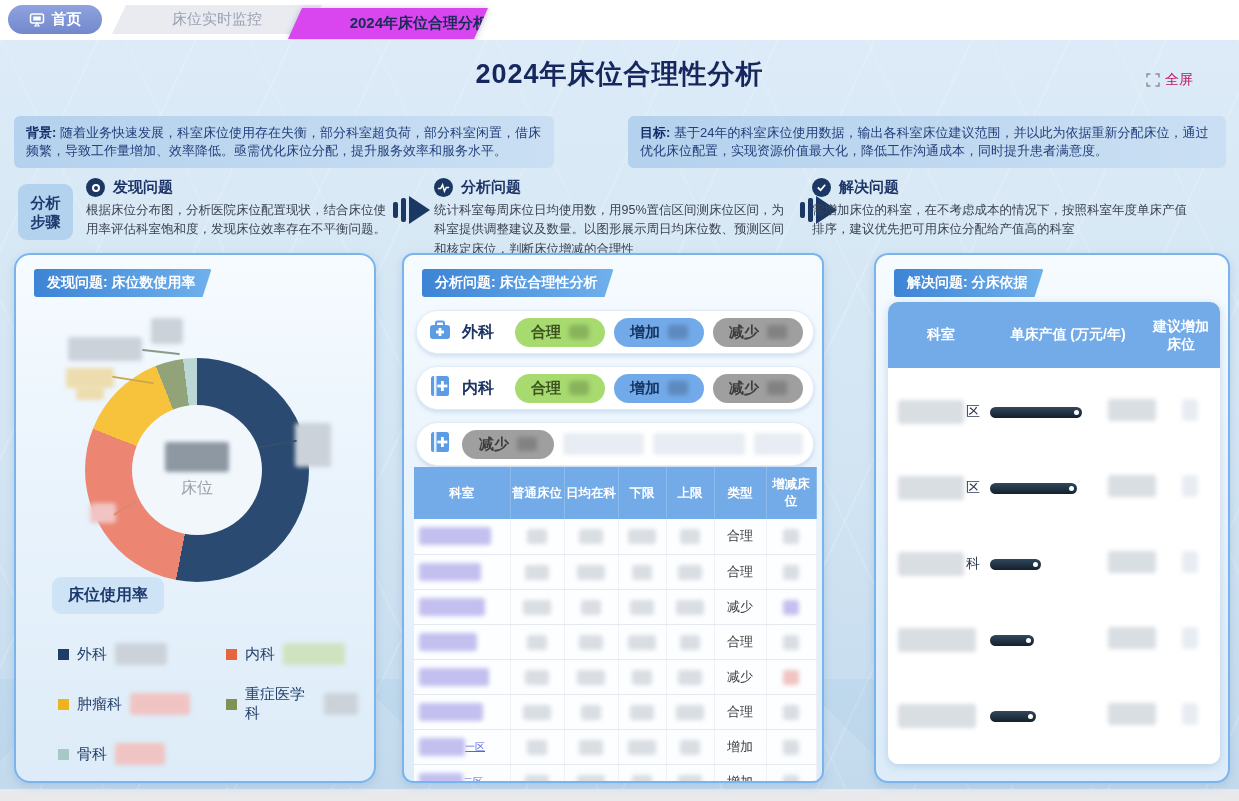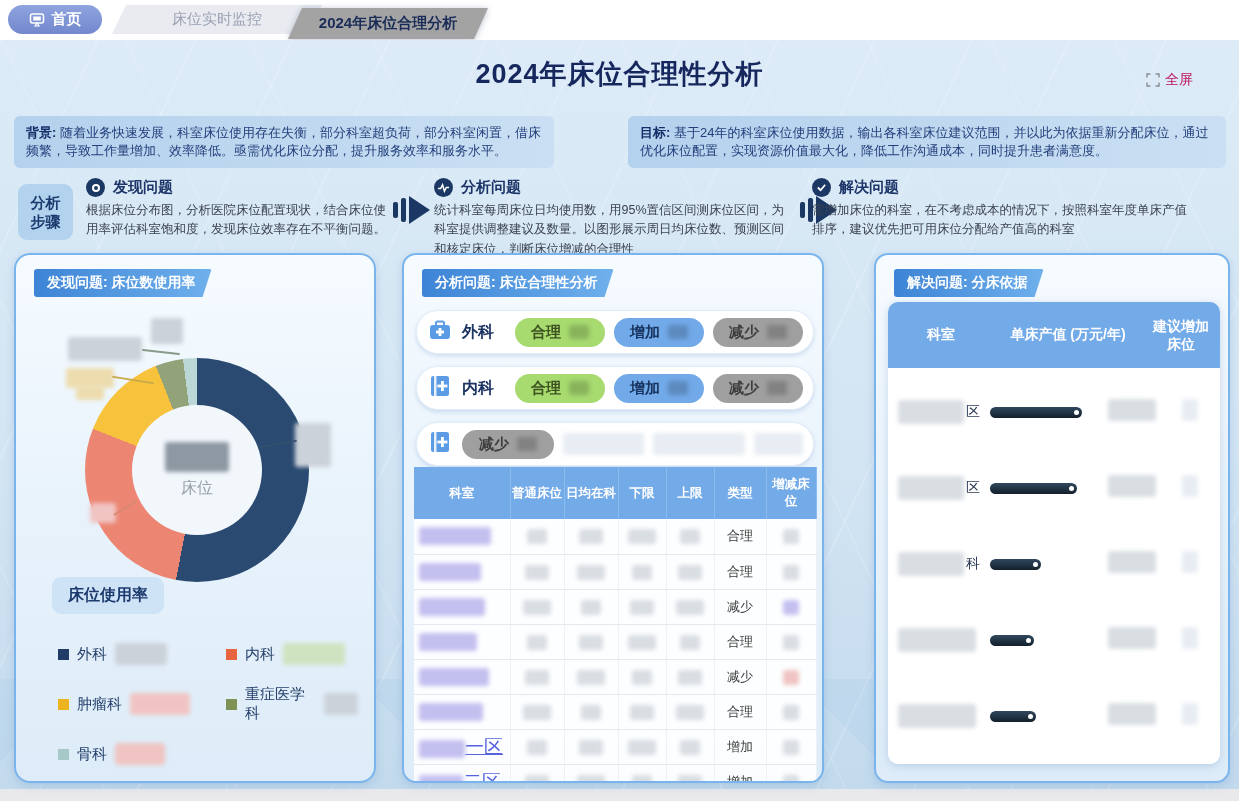--- a/index.html
+++ b/index.html
@@ -8,21 +8,21 @@
 
   
   .tabbar { position:absolute; left:0; top:0; width:1239px; height:40px; background:#ffffff; }
   .home-pill { position:absolute; left:8px; top:5px; width:94px; height:29px; border-radius:15px;
     background:linear-gradient(180deg,#8ea3de,#7388cd); color:#fff; font-weight:bold; font-size:15px;
     display:flex; align-items:center; justify-content:center; gap:7px; cursor:pointer; }
   .tab-trap { position:absolute; top:5px; height:29px; display:flex; align-items:center; justify-content:center;
     font-size:15px; clip-path:polygon(14px 0, 100% 0, calc(100% - 14px) 100%, 0 100%); cursor:pointer; }
   .tab-monitor { left:112px; width:210px; background:#e9ebf1; color:#9aa2b4; }
   .tab-active-wrap { position:absolute; left:288px; top:3px; filter:drop-shadow(0 1px 3px rgba(60,80,120,.35)); }
-  .tab-active { position:relative; width:200px; height:31px; background:#a3a3a3; color:#1a2c57; font-weight:bold; }
+  .tab-active { position:relative; width:200px; height:31px; background:#d946ef; color:#1a2c57; font-weight:bold;justify-content:flex-end; }
 
   
   .main-bg { position:absolute; left:0; top:40px; width:1239px; height:749px;
     background:linear-gradient(180deg,#dcebf7 0%,#d3e5f3 55%,#c3daed 100%); }
   .main-bg::before { content:""; position:absolute; inset:0;
     background:
       repeating-linear-gradient(115deg, rgba(255,255,255,.16) 0 2px, transparent 2px 88px),
       repeating-linear-gradient(-115deg, rgba(255,255,255,.12) 0 2px, transparent 2px 112px);
   }
   .main-bg::after { content:""; position:absolute; left:0; bottom:0; width:100%; height:110px;
@@ -54,21 +54,21 @@
   .step-title { font-size:15px; font-weight:bold; color:#1c3467; }
   .step-text { font-size:12.5px; color:#3c4350; line-height:1.55; }
   .ff-arrow { position:absolute; top:196px; display:flex; align-items:center; gap:3px; }
   .ff-bar { width:5px; border-radius:2px; background:#1b3763; }
   .ff-tri { width:0; height:0; border-top:14px solid transparent; border-bottom:14px solid transparent; border-left:21px solid #1b3763; }
 
   
   .panel { position:absolute; top:253px; height:530px; border:2px solid #79b4ec; border-radius:14px;
     background:linear-gradient(180deg,#f6fbff 0%,#e9f3fc 45%,#ddecf8 100%); box-shadow:0 3px 8px rgba(90,140,190,.25); overflow:hidden; }
   .panel1 { left:14px; width:362px;border-radius:16px; }
-  .panel2 { left:402px; width:422px; }
+  .panel2 { left:402px; width:422px;border-radius:11px; }
   .panel3 { left:874px; width:356px; }
   .badge { position:absolute; left:18px; top:14px; padding:5px 16px 5px 13px;
     background:linear-gradient(90deg,#3d84d6,#6fb0ec); color:#fff; font-size:14px; font-weight:bold;
     clip-path:polygon(0 0,100% 0,calc(100% - 9px) 100%,0 100%); border-radius:3px; }
 
   
   .rd { display:inline-block; border-radius:3px; filter:blur(2px); }
   .rd-grey  { background:#ccd2d9; }
   .rd-vgrey { background:#d9dee3; }
   .rd-lilac { background:#c3c0f0; }
@@ -102,21 +102,21 @@
   .pill-blue  { background:#72a9e8; color:#16345f; }
   .pill-grey  { background:#9f9f9f; color:#3d3d3d; }
   .pill-fixed { flex:0 0 92px; }
   .pill .rd { width:20px; height:14px; }
 
   
   .an-table { position:absolute; left:10px; top:212px; width:402px; border-collapse:collapse; table-layout:fixed; background:rgba(255,255,255,.9); }
   .an-table th { background:#73aae8; color:#fff; font-size:12.5px; font-weight:bold; padding:9px 0; border-right:1px solid #8cbbee; }
   .an-table td { height:35px; border-bottom:1px solid #e4e9f0; border-right:1px solid #eef1f5; text-align:center; font-size:13px; color:#3d3d3d; }
   .an-table td.name-cell { text-align:left; padding-left:5px; }
-  .tbl-link { color:#5763de; text-decoration:underline; font-size:19px; cursor:pointer; }
+  .tbl-link { color:#5763de; text-decoration:underline; font-size:10px; cursor:pointer; }
 
   
   .solve-card { position:absolute; left:12px; top:47px; width:332px; height:462px; background:#fff; border-radius:10px;
     box-shadow:0 2px 8px rgba(100,140,190,.3); display:flex; flex-direction:column; }
   .solve-head { height:66px; background:#73aae8; border-radius:10px 10px 0 0; display:flex; align-items:center;
     color:#fff; font-weight:bold; font-size:14px; padding:0 10px; }
   .sh-dept { flex:0 0 86px; text-align:center; }
   .sh-val  { flex:1; text-align:center; }
   .sh-add  { flex:0 0 58px; text-align:center; line-height:1.3; }
   .solve-rows { flex:1; display:flex; flex-direction:column; justify-content:space-around; padding:6px 10px 10px; }

